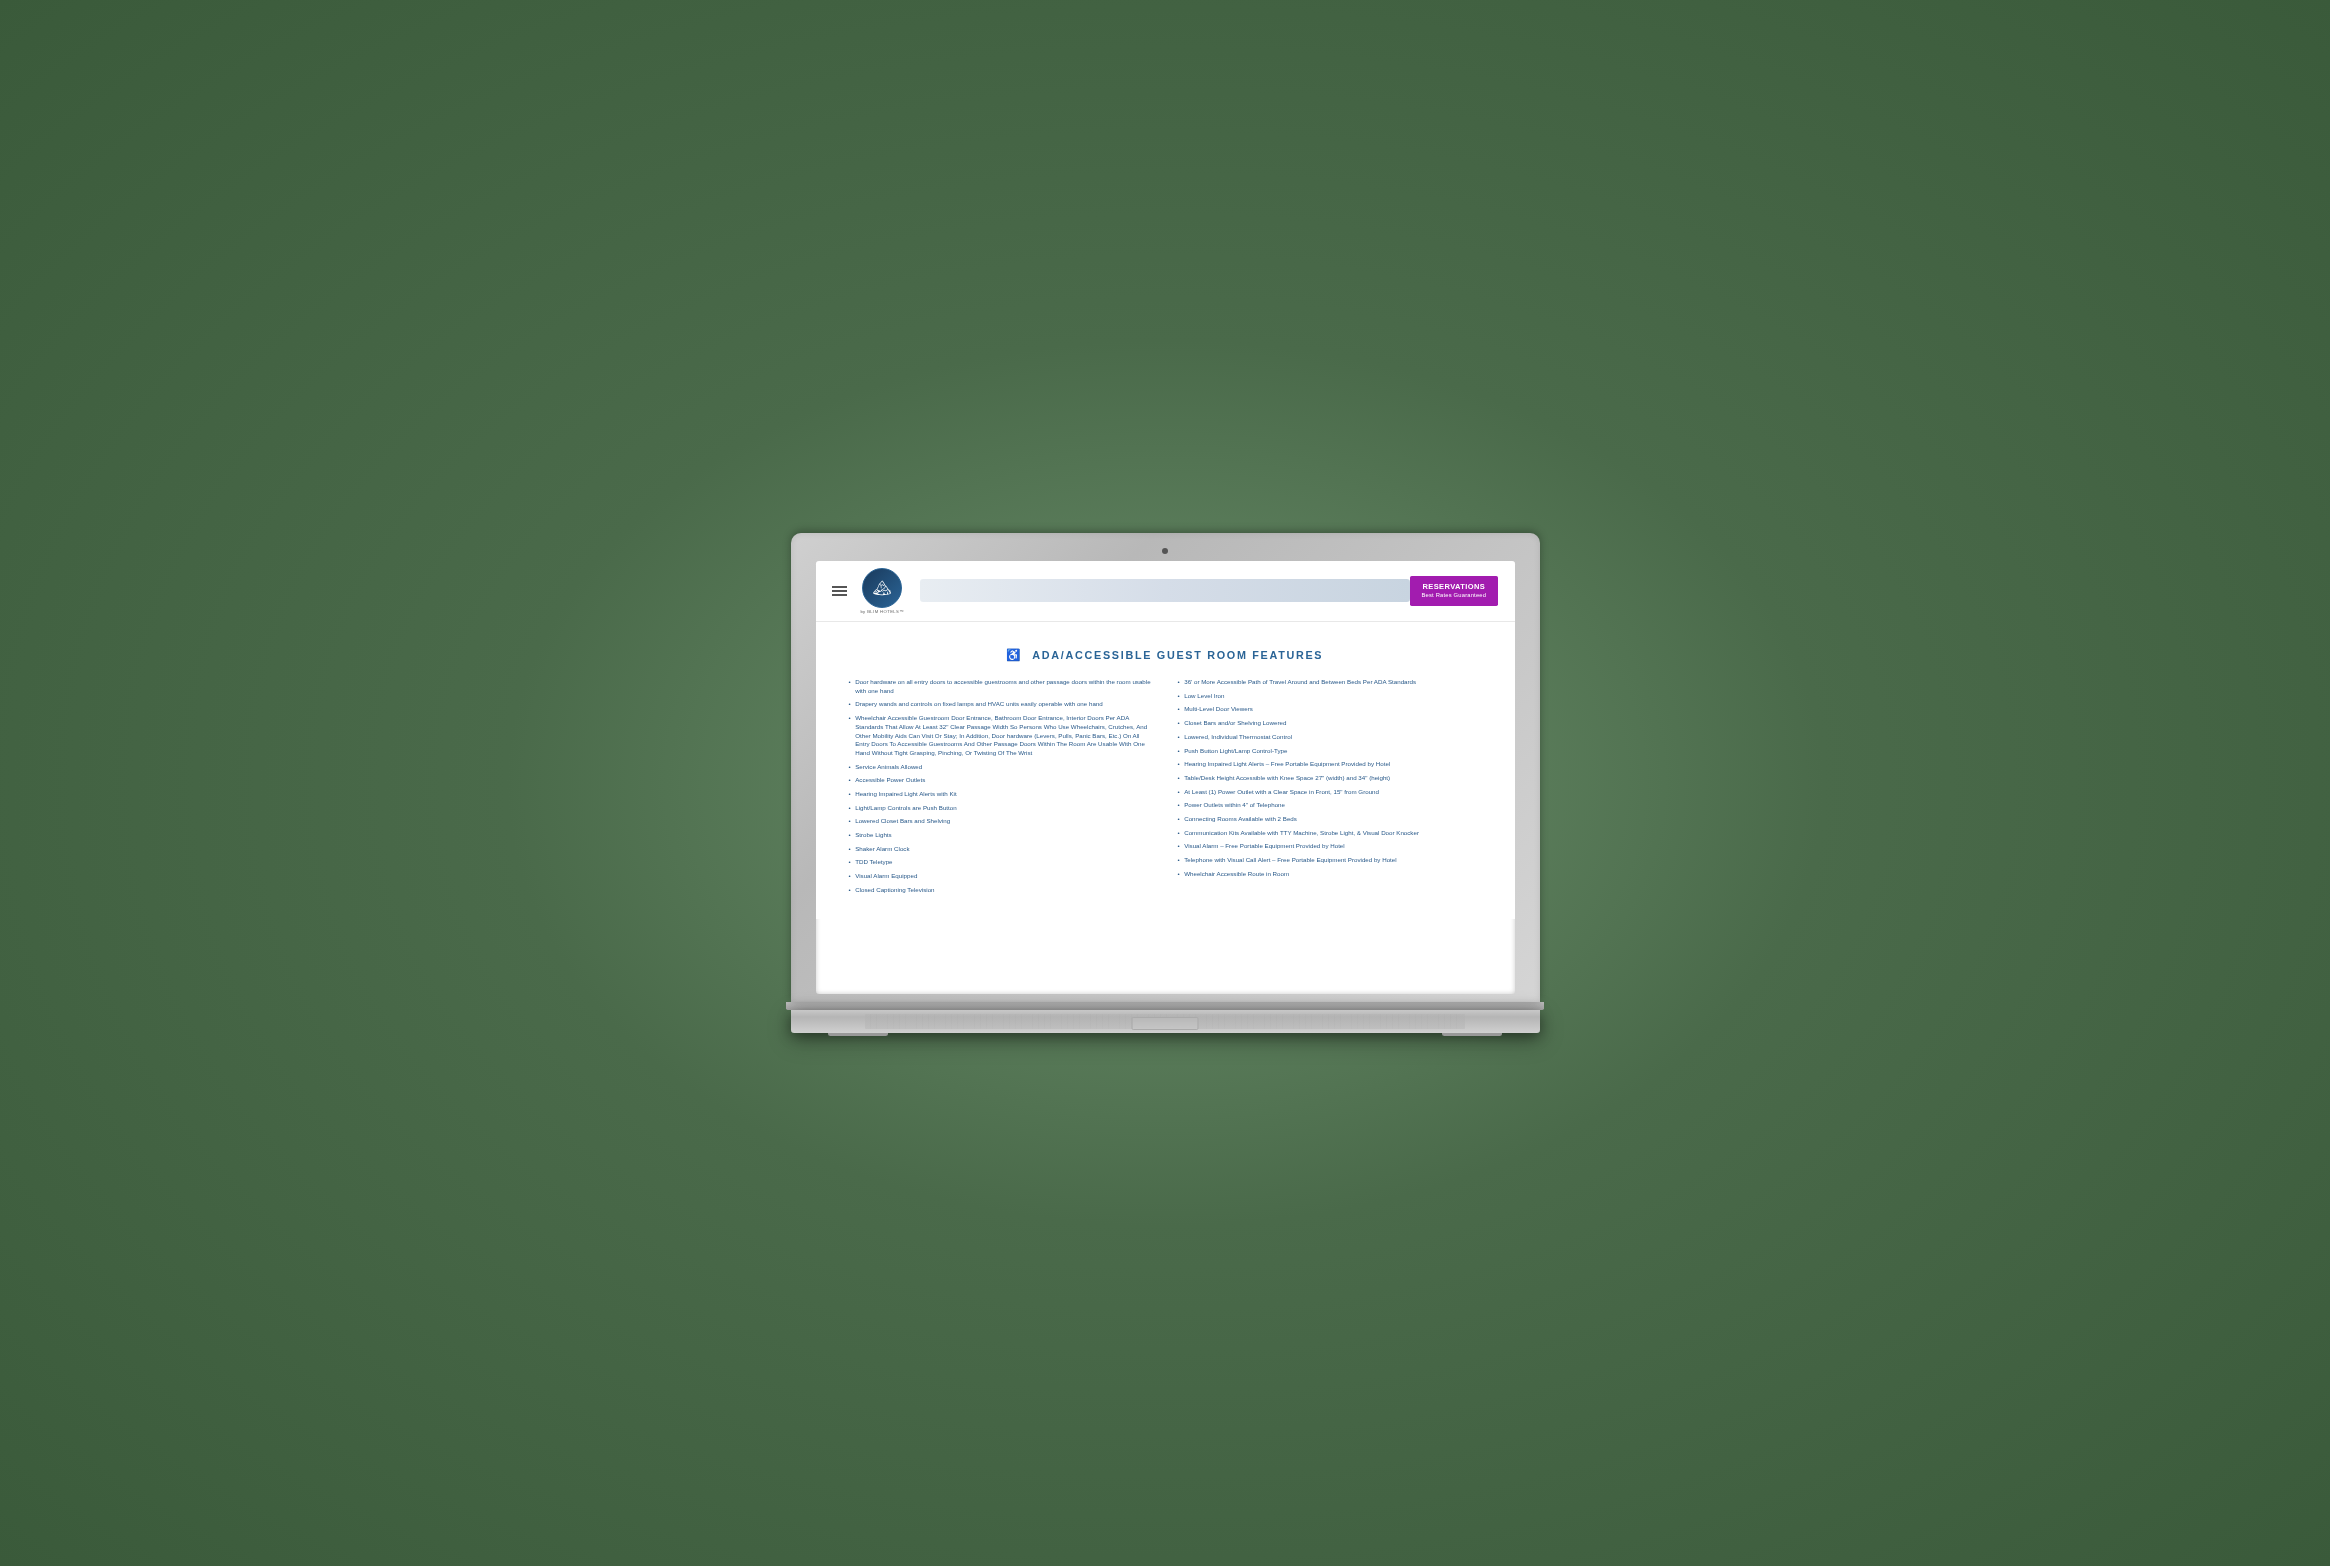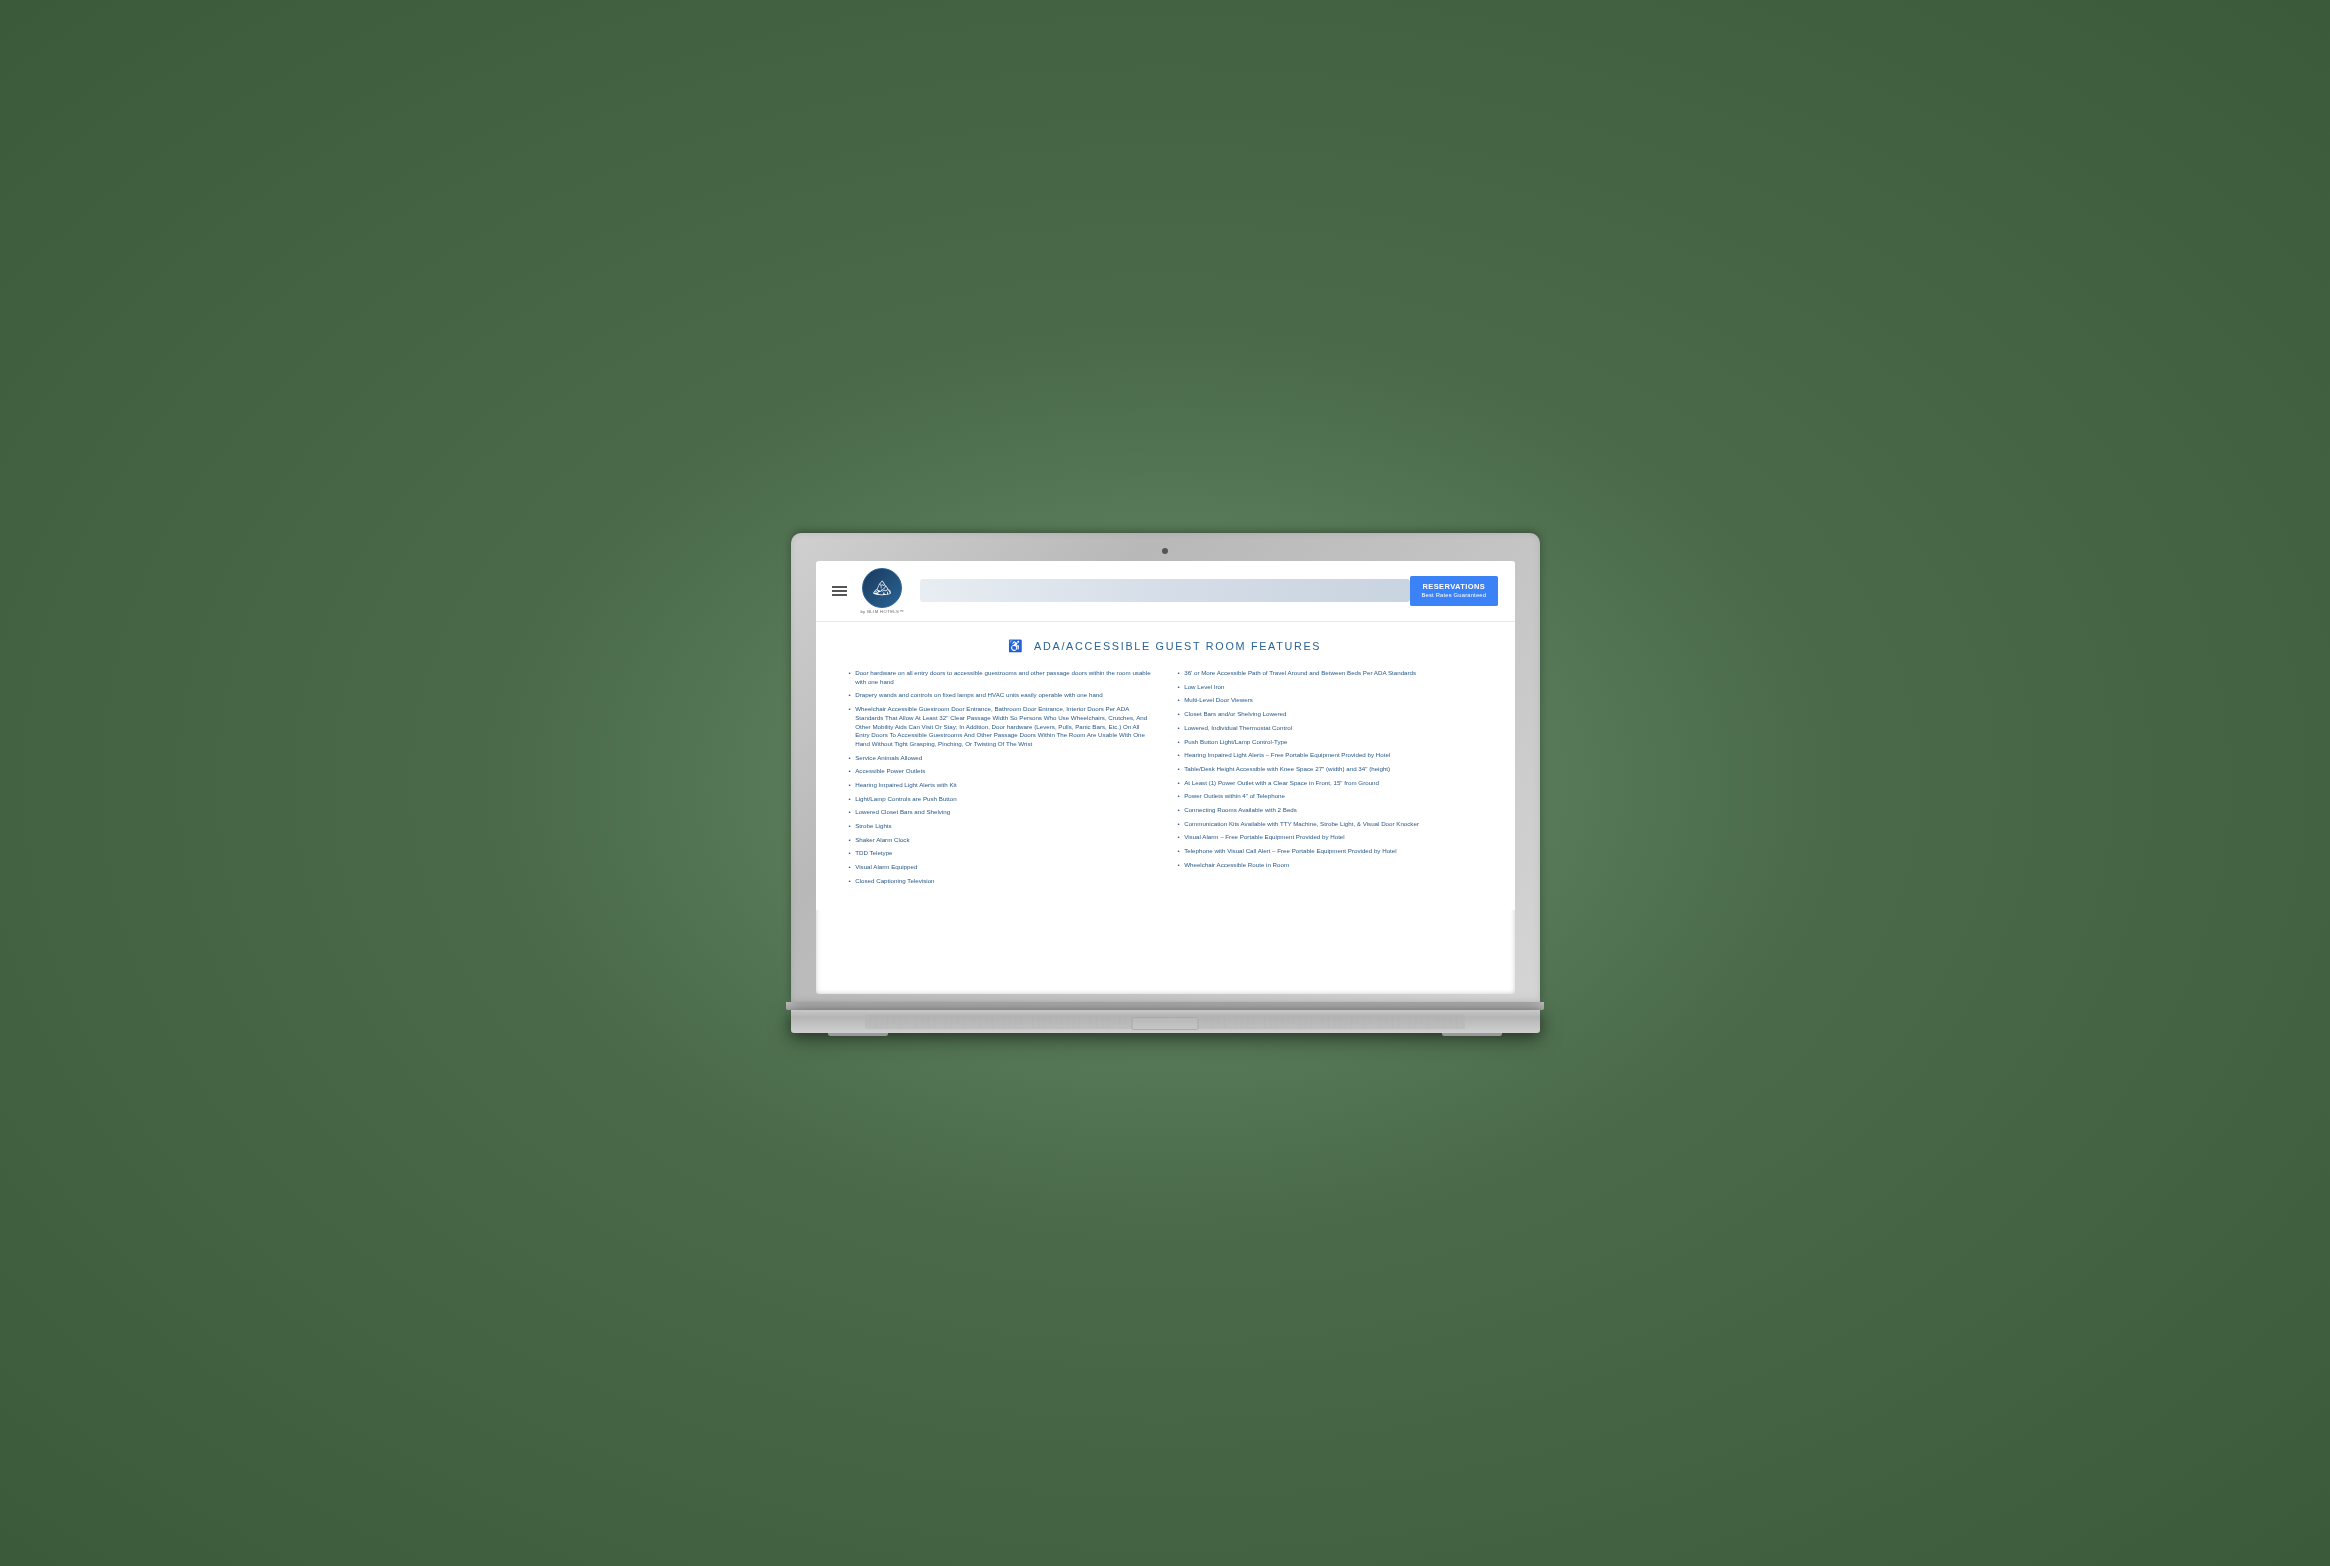--- a/index.html
+++ b/index.html
@@ -109,21 +109,21 @@
     }
 
     .nav-background {
       flex: 1;
       height: 23px;
       background: linear-gradient(to right, #e8edf2, #d5dde8, #c8d4e0);
       border-radius: 3.3px;
     }
 
     .reservations-btn {
-      background: #3b82f6;
+      background: #a21caf;
       color: #fff;
       border: none;
       padding: 6.7px 11.7px;
       font-size: 7.5px;
       font-weight: bold;
       letter-spacing: 0.4px;
       cursor: pointer;
       border-radius: 1.7px;
       line-height: 1.3;
       text-align: center;
@@ -142,24 +142,25 @@
       background: #fff;
     }
 
     .page-title-section {
       text-align: center;
       margin-bottom: 16.6px;
     }
 
     .page-title {
       font-size: 10.8px;
-      font-weight: normal;
+      font-weight: bold;
       color: #2a6496;
       letter-spacing: 1.7px;
       text-transform: uppercase;
+      margin-top: 9px;
     }
 
     .ada-icon {
       color: #2a6496;
       font-size: 11.7px;
       margin-right: 5px;
     }
 
     .features-grid {
       display: grid;

